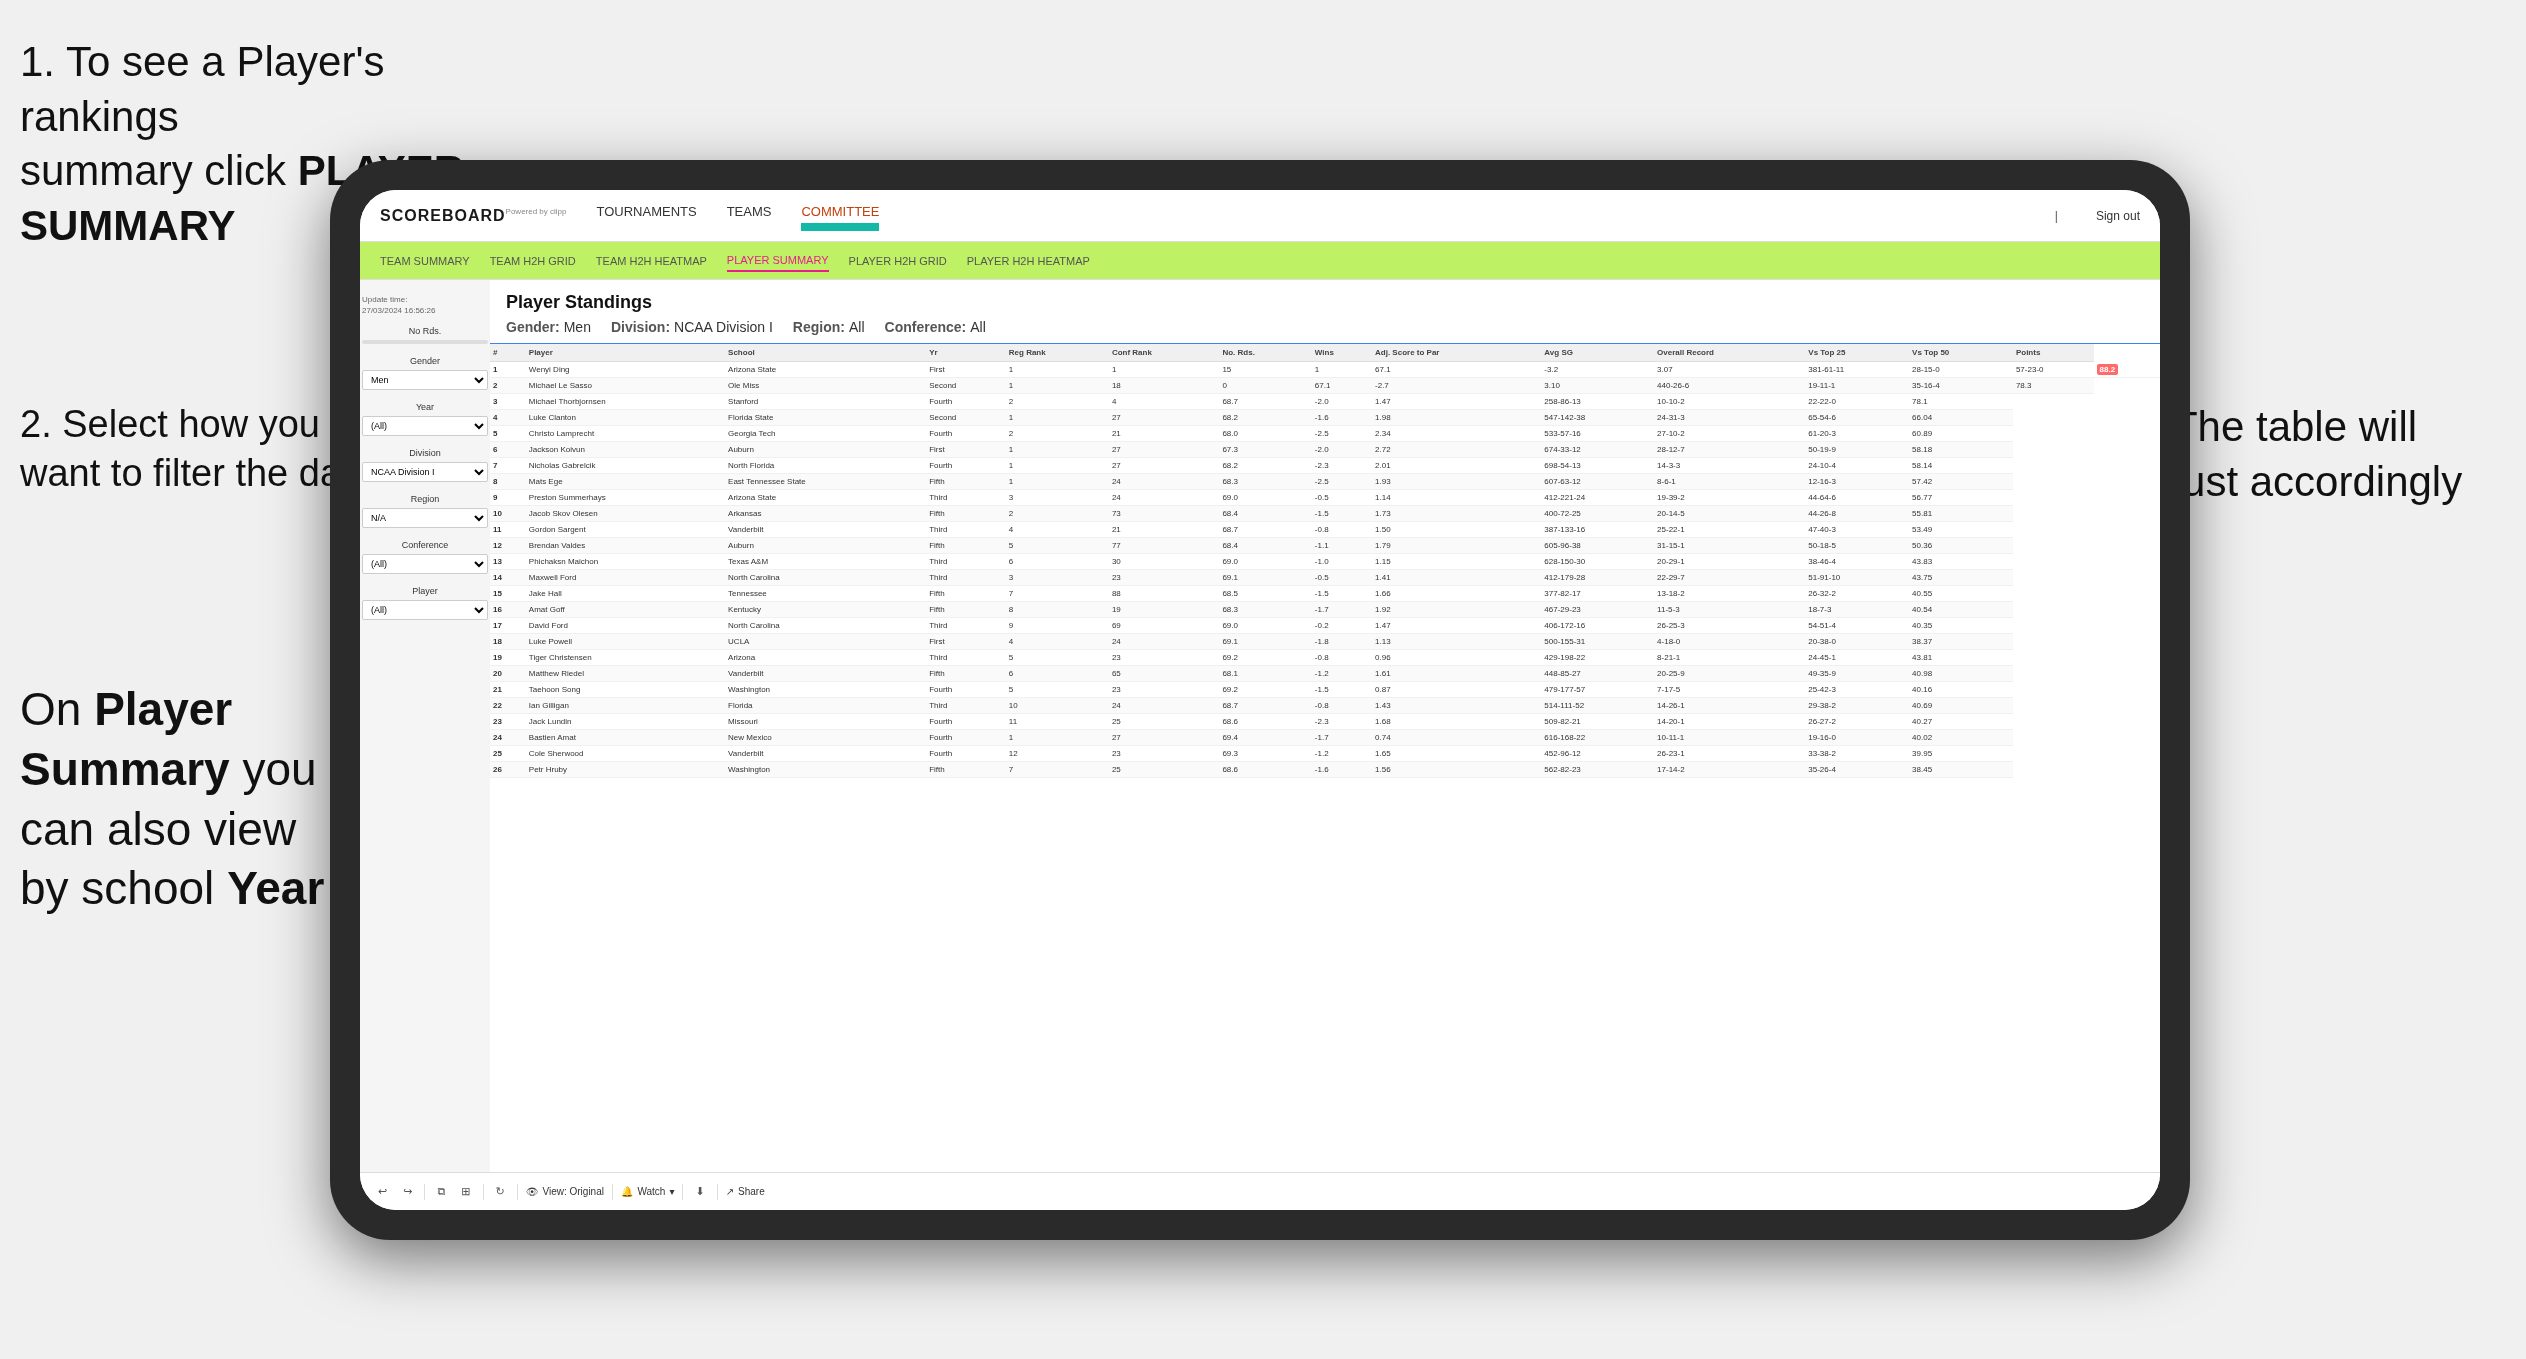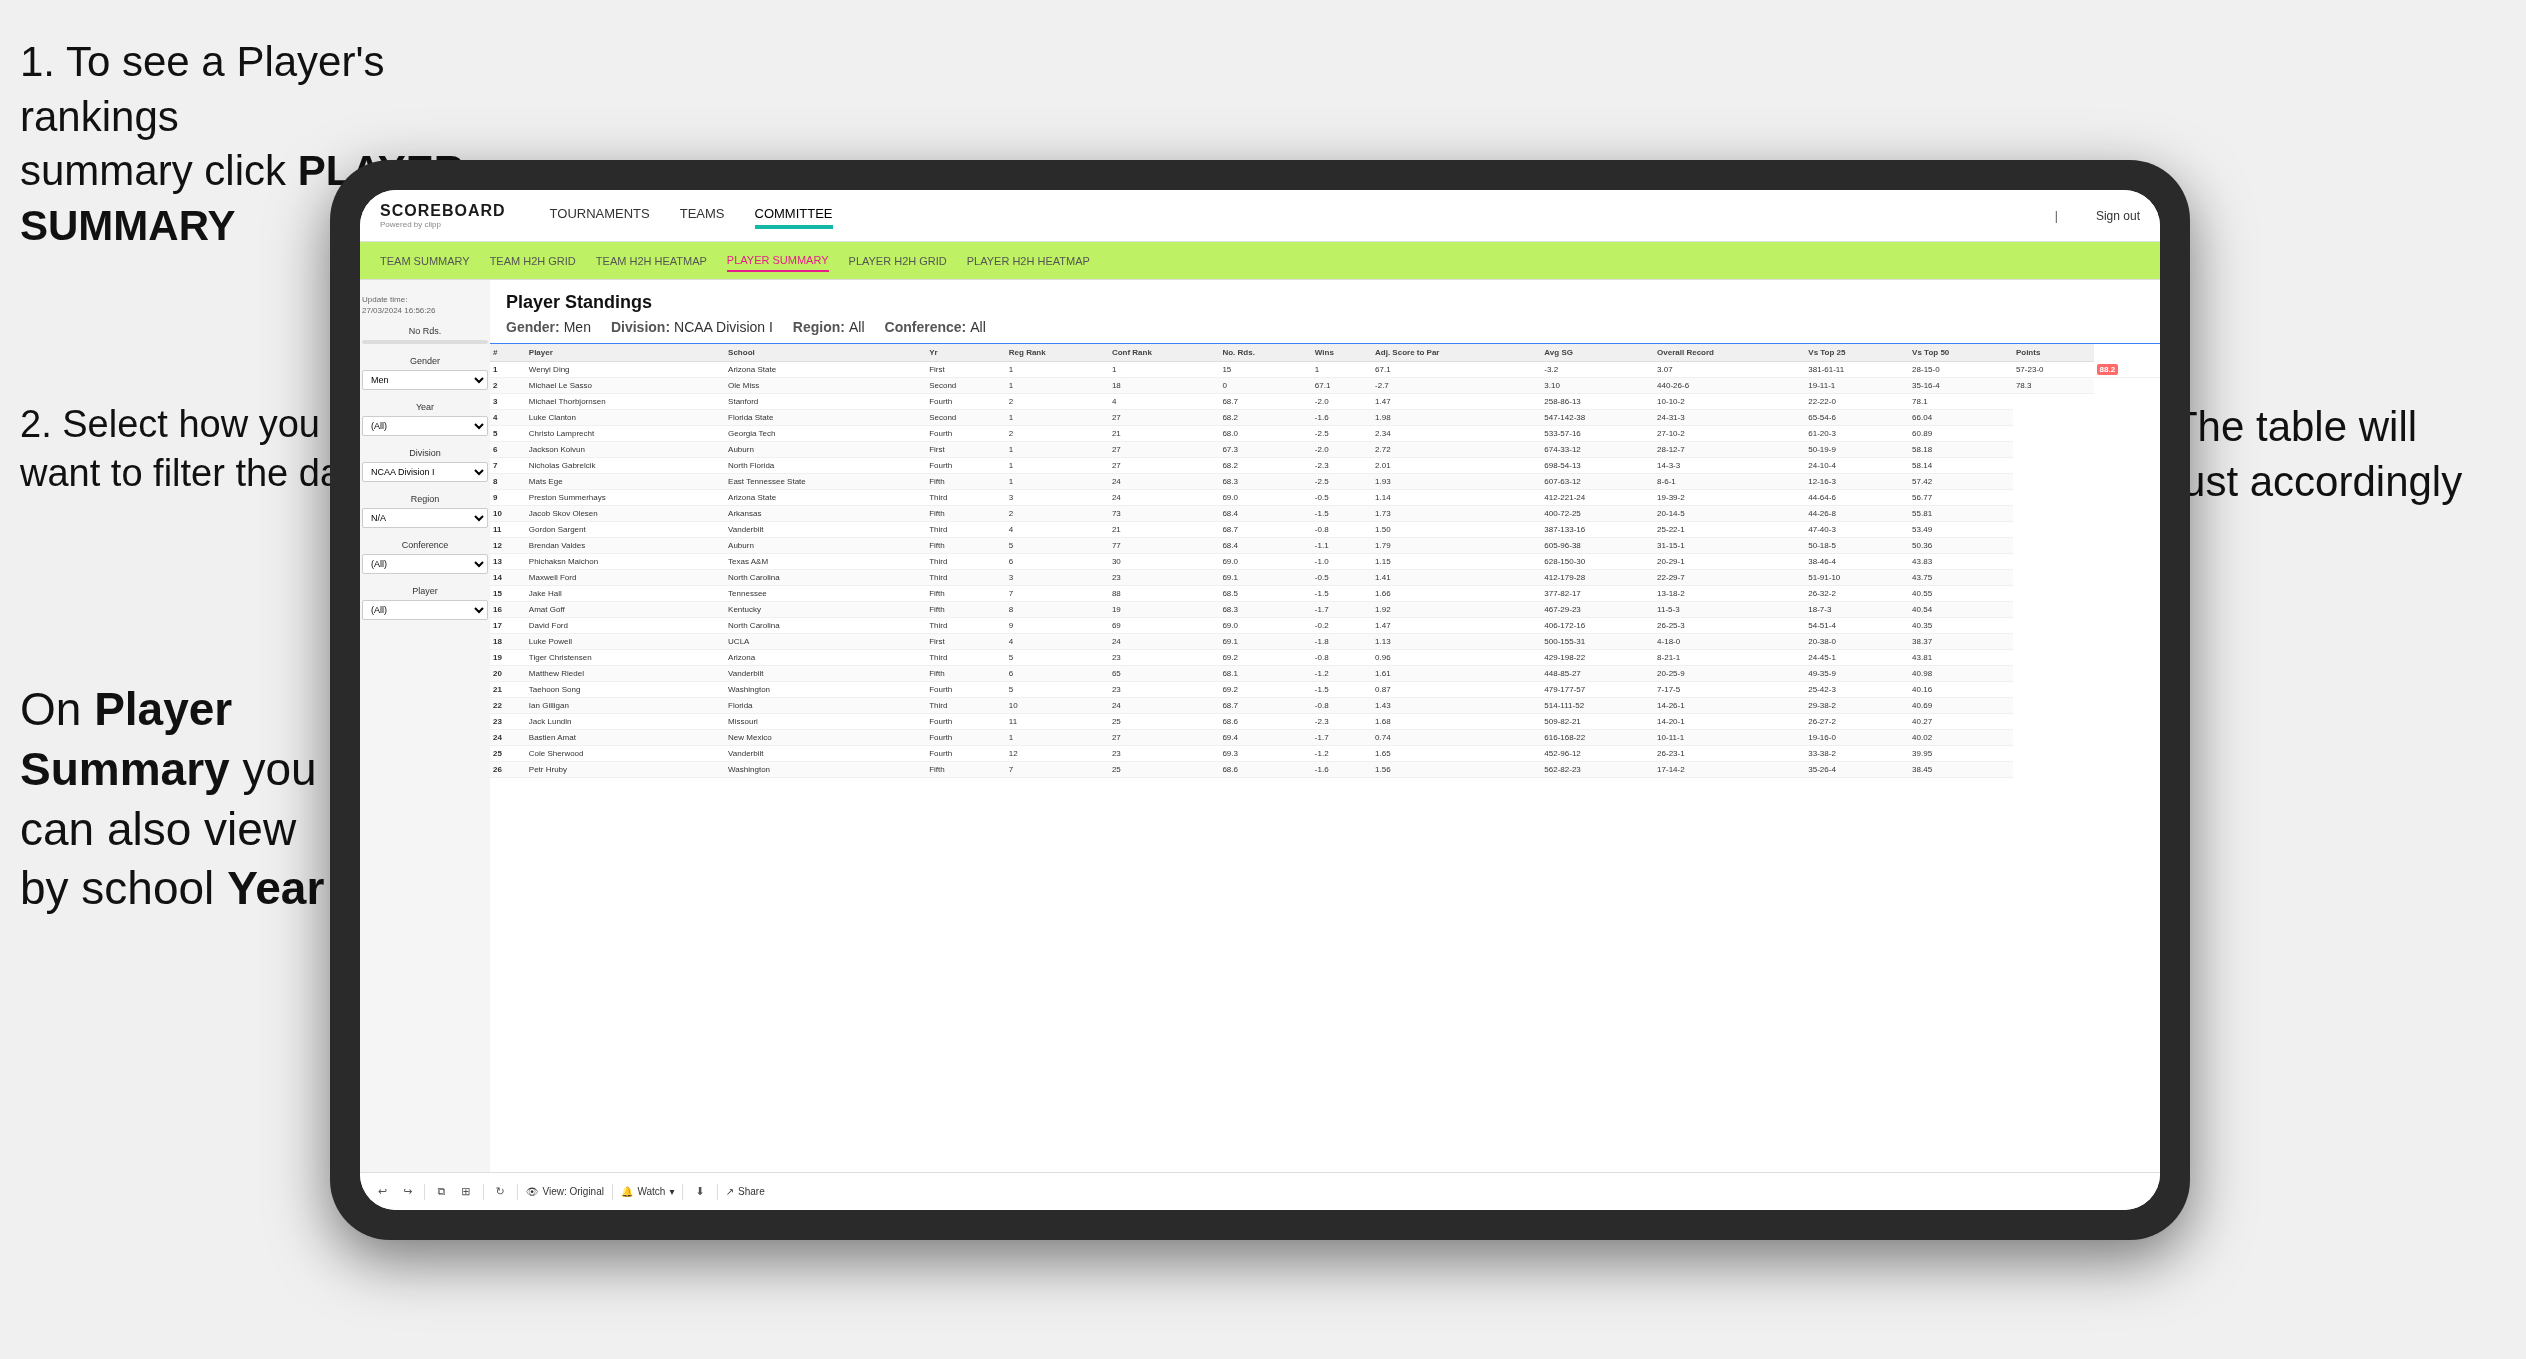--- a/index.html
+++ b/index.html
@@ -79,22 +79,22 @@
       border-bottom: 1px solid #ddd;
       display: flex;
       align-items: center;
       padding: 0 20px;
       height: 52px;
       flex-shrink: 0;
     }
 
     .logo-area {
       display: flex;
-      flex-direction: column;
-      margin-right: 44px;
+      flex-direction: row;
+      margin-right: 30px;
     }
 
     .logo-text {
       font-size: 16px;
       font-weight: 900;
       letter-spacing: 1px;
       color: #1a1a1a;
     }
 
     .logo-sub {
@@ -110,22 +110,22 @@
 
     .nav-link {
       font-size: 13px;
       color: #333;
       text-decoration: none;
       padding: 4px 0;
       cursor: pointer;
     }
 
     .nav-link.active {
-      color: #000000;
-      border-bottom: 4px solid #14b8a6;
+      color: #c2410c;
+      border-bottom: 8px solid #14b8a6;
     }
 
     .nav-right {
       display: flex;
       align-items: center;
       gap: 10px;
       font-size: 12px;
       color: #555;
     }
 

